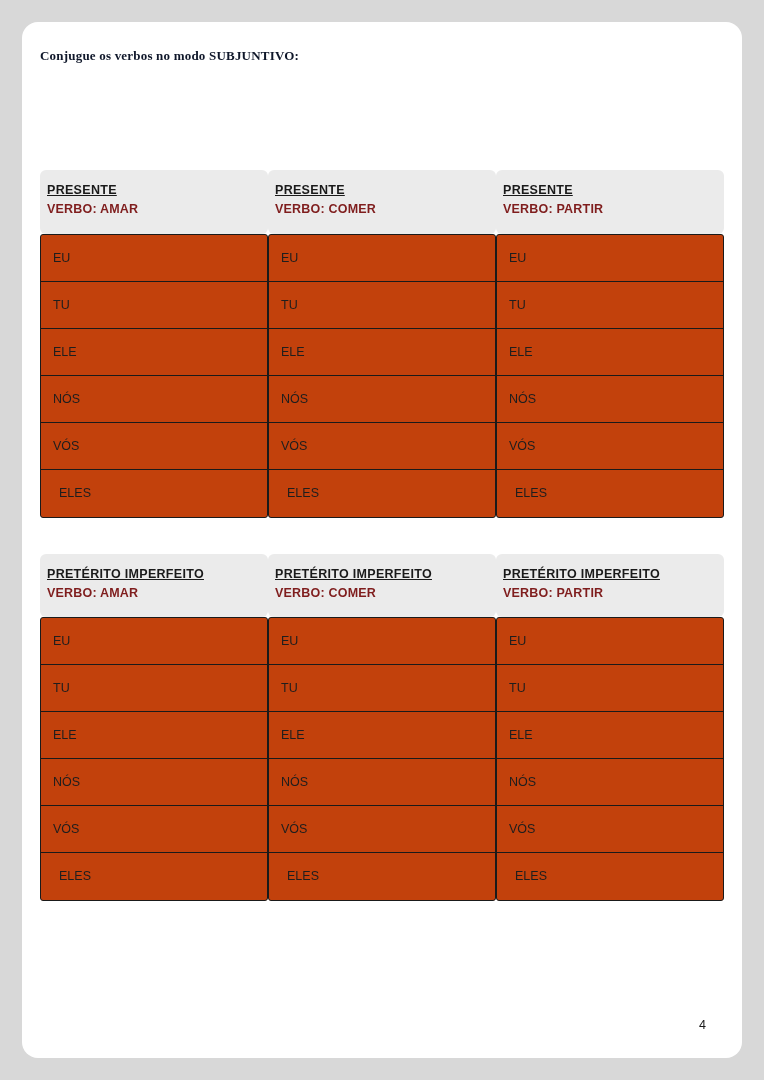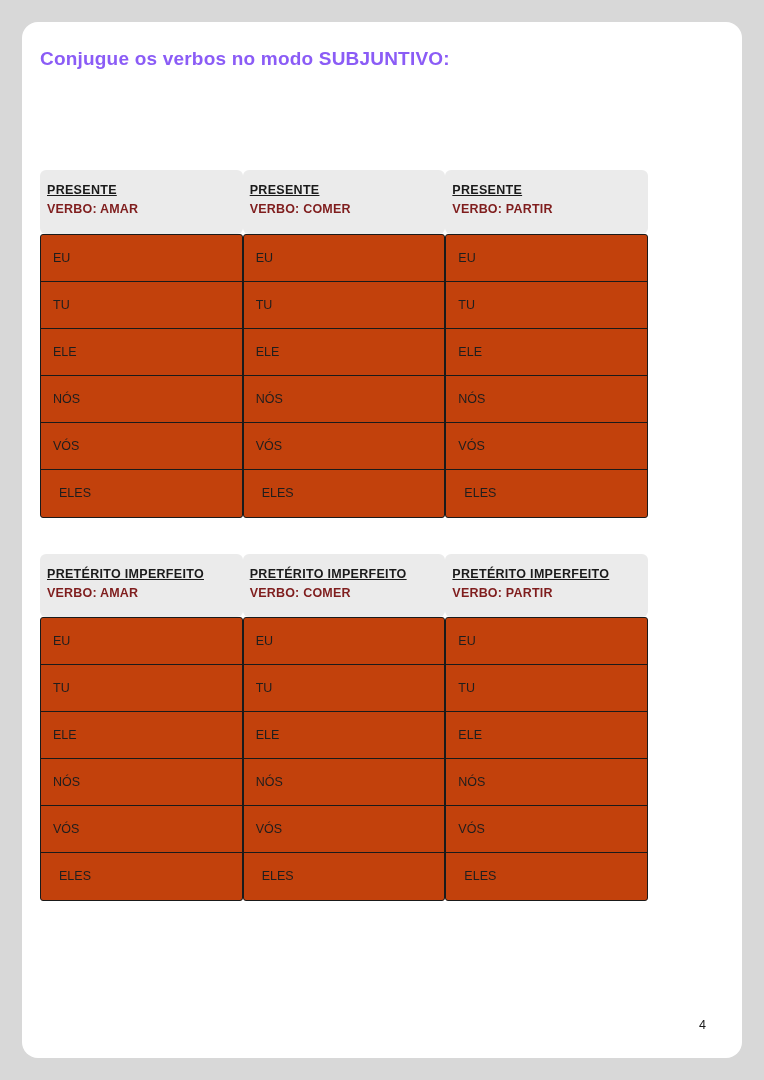--- a/index.html
+++ b/index.html
@@ -27,33 +27,33 @@
     text-align: center;
     font-family: "DejaVu Serif", serif;
     font-weight: bold;
     font-size: 16.5px;
     letter-spacing: 0.5px;
     color: #141414;
     margin: 0;
     padding-top: 36px;
   }
   .instruction {
-    font-family: Liberation Sans, sans-serif;
-    font-weight: bold;
-    font-size: 19px;
-    color: #8b5cf6;
+    font-family: Liberation Serif, serif;
+    font-weight: bold;
+    font-size: 13px;
+    color: #0f172a;
     margin: 0;
     padding-left: 18px;
     padding-top: 26px;
     letter-spacing: 0.2px;
   }
   .grid {
     position: absolute;
     left: 18px;
-    width: 608px;
+    width: 684px;
     display: flex;
     justify-content: flex-start;
   }
   .grid-1 { top: 148px; }
   .grid-2 { top: 532px; }
 
   .card {
     width: 228px;
     box-sizing: border-box;
   }

